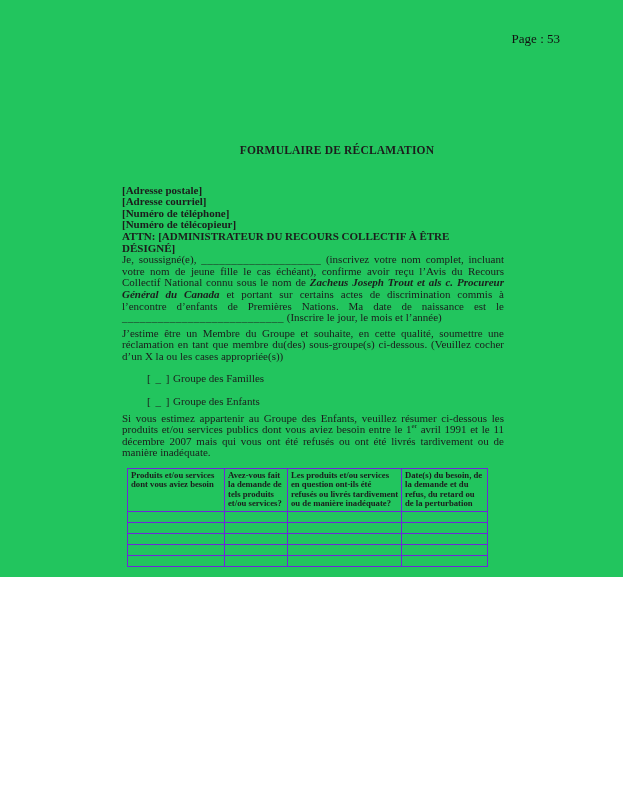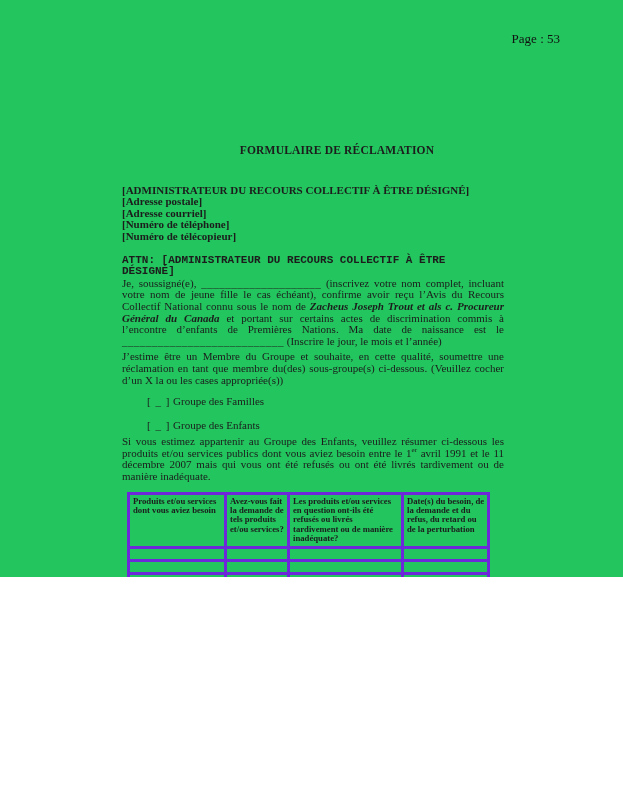--- a/index.html
+++ b/index.html
@@ -5,35 +5,35 @@
   html,body { margin:0; padding:0; background:#ffffff; }
   .page {
     position:relative; width:623px; height:577px; background:#22c55e;
     font-family:"Liberation Serif", serif; color:#1c1c1c; overflow:hidden;
   }
   .pageno { position:absolute; top:31px; right:63px; font-size:13px; color:#111; }
   .content { position:absolute; left:122px; top:145px; width:382px; font-size:11px; line-height:11.6px; }
   .title { text-align:center; font-weight:bold; font-size:11.5px; margin:0 0 0 48px; letter-spacing:0.2px; }
   .addr-block { margin-top:28px; font-weight:bold; }
   .addr-line { white-space:nowrap; }
-  .attn-line { margin-top:12px; font-weight:bold;font-family:Liberation Mono, monospace; }
+  .attn-line { font-weight:bold; }
   .para { text-align:justify; }
   .para.tight { margin-top:4px; }
   .para.after-checks { margin-top:5px; }
   .bi { font-weight:bold; font-style:italic; }
   .blank { letter-spacing:0.5px; }
   sup { font-size:7px; line-height:0; }
   .checkline { margin:10px 0 0 25px; }
   .checkline.first { margin-top:12px; }
   .checkbox-glyph { letter-spacing:1px; }
   table.claims {
     border-collapse:collapse; table-layout:fixed;
     margin:9px 0 0 5px; width:360px;
   }
-  .claims th, .claims td { border:3px solid #6d28d9; }
+  .claims th, .claims td { border:1px solid #6d28d9; }
   .claims th {
     font-size:8.7px; line-height:9.4px; font-weight:bold; text-align:left;
     vertical-align:top; padding:2px 2px 2px 3px;
   }
   .claims td { height:10px; padding:0; }
   .para.families { margin-top:12px; }
   .footer-docnum { position:absolute; left:122px; top:656px; font-size:6.5px; color:#333; }
   .footer-error { position:absolute; left:122px; top:672px; font-size:7px; font-weight:bold; color:#222; }
 </style>
 </head>
@@ -41,21 +41,20 @@
 
 <div class="page">
 
   <div class="pageno">Page : 53</div>
 
   <div class="content">
 
     <div class="title">FORMULAIRE DE RÉCLAMATION</div>
 
     <div class="addr-block">
-      <div class="addr-line">[ADMINISTRATEUR DU RECOURS COLLECTIF À ÊTRE DÉSIGNÉ]</div>
       <div class="addr-line">[Adresse postale]</div>
       <div class="addr-line">[Adresse courriel]</div>
       <div class="addr-line">[Numéro de téléphone]</div>
       <div class="addr-line">[Numéro de télécopieur]</div>
     </div>
 
     <div class="attn-line">ATTN: [ADMINISTRATEUR DU RECOURS COLLECTIF À ÊTRE DÉSIGNÉ]</div>
 
     <div class="para"><span>Je, soussigné(e), </span><span class="blank">____________________</span><span> (inscrivez votre nom complet, incluant votre nom de jeune fille le cas échéant), confirme avoir reçu l’Avis du Recours Collectif National connu sous le nom de </span><span class="bi">Zacheus Joseph Trout et als c. Procureur Général du Canada</span><span> et portant sur certains actes de discrimination commis à l’encontre d’enfants de Premières Nations. Ma date de naissance est le </span><span class="blank">___________________________</span><span> (Inscrire le jour, le mois et l’année)</span></div>
 

